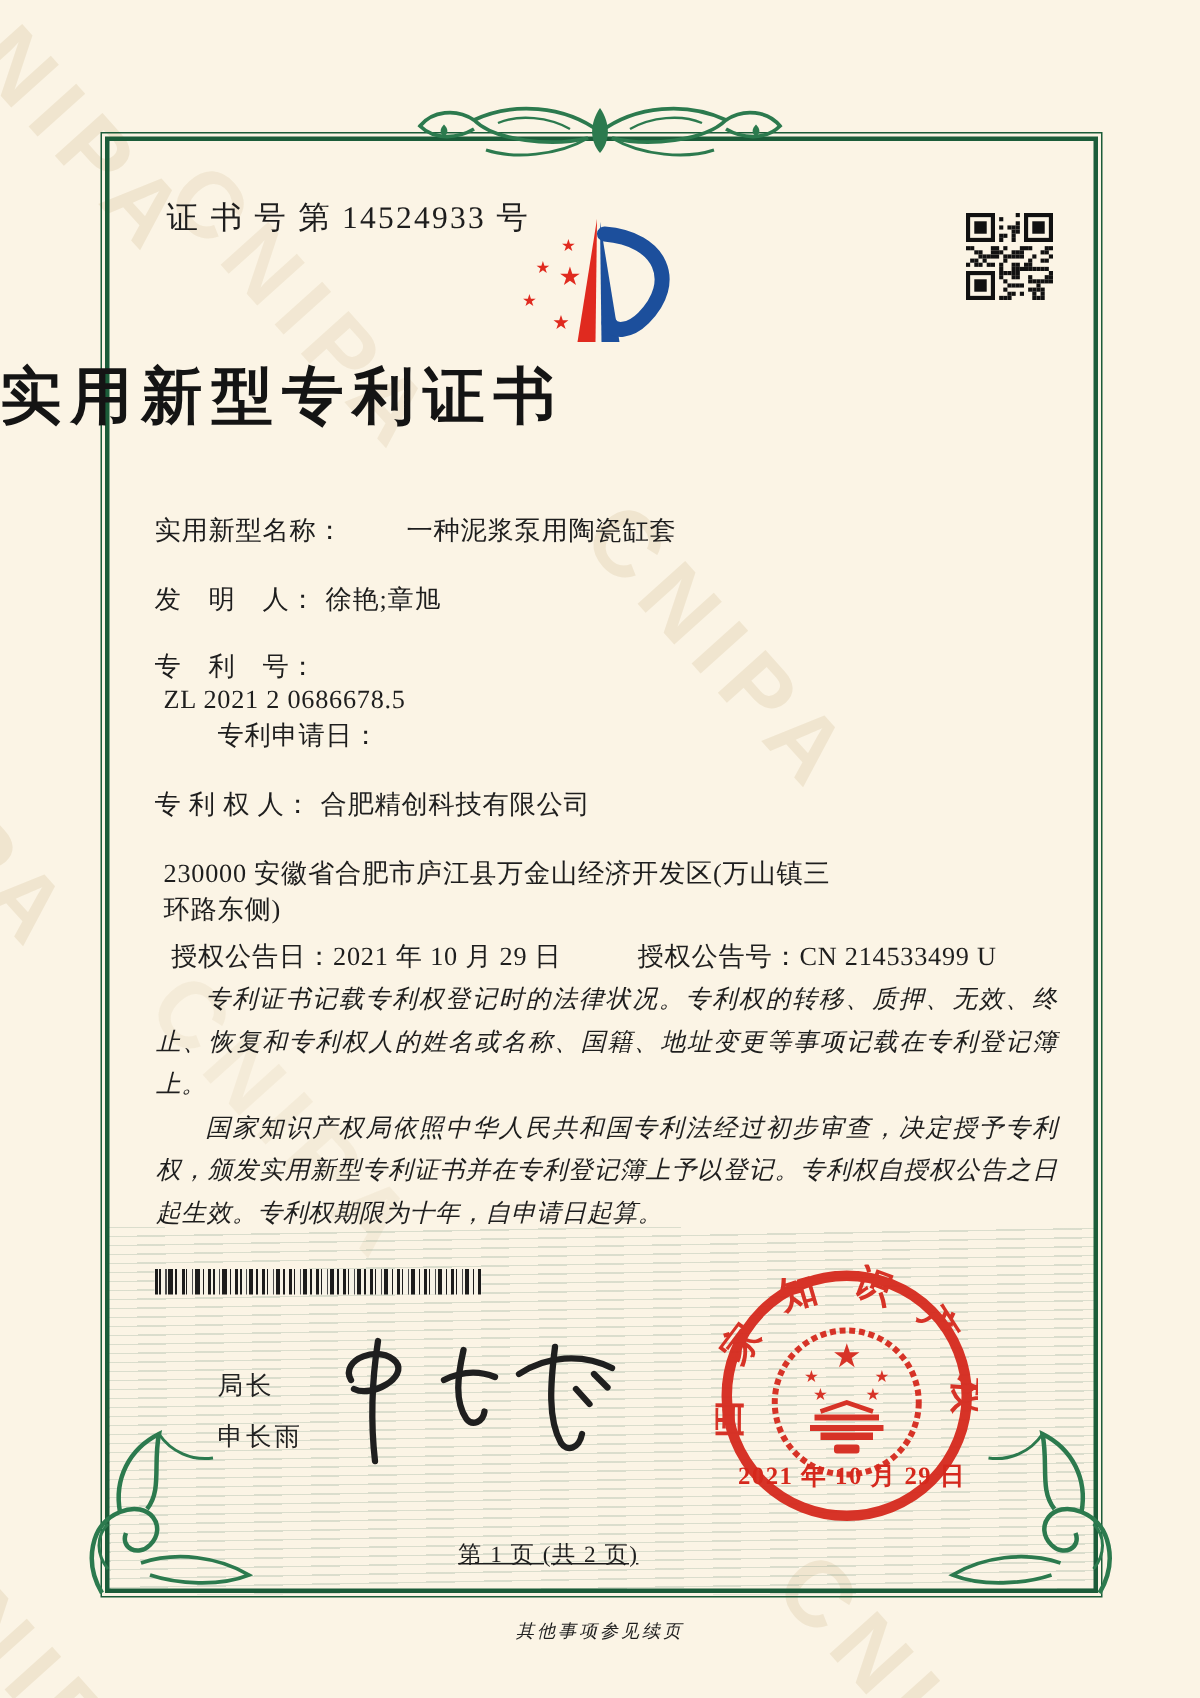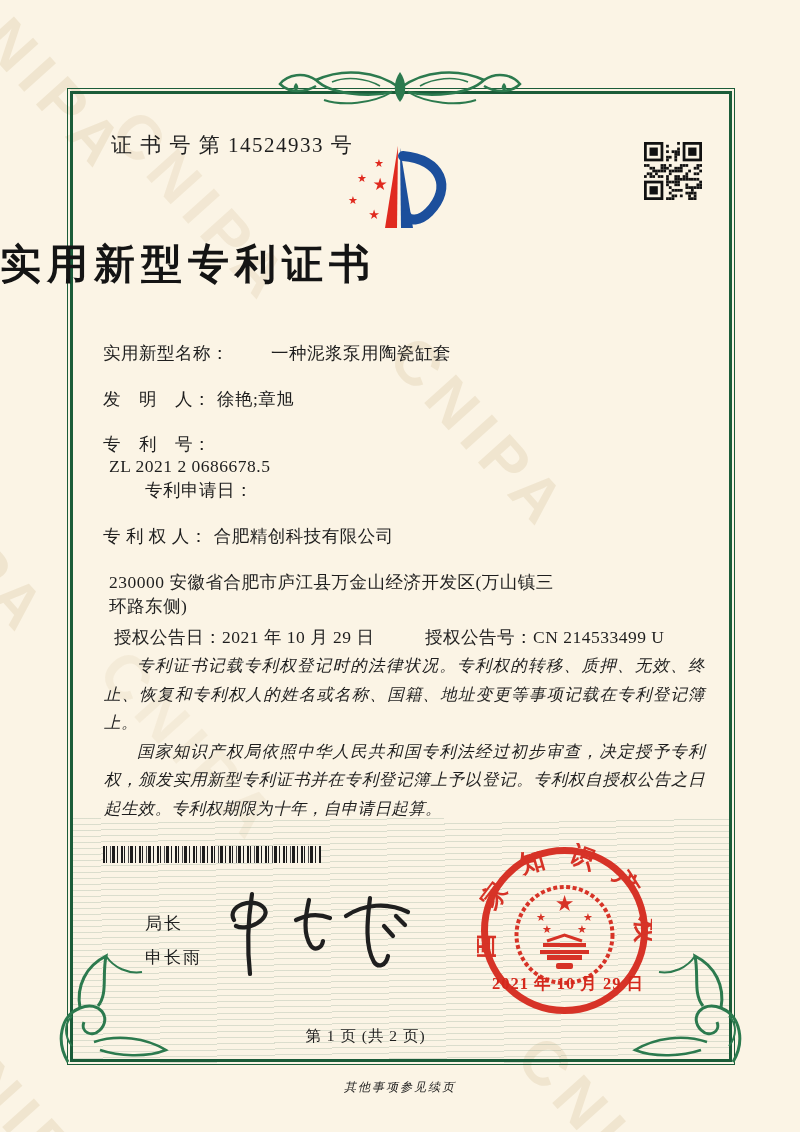--- a/index.html
+++ b/index.html
@@ -82,21 +82,21 @@
   }
   .sig-title{top:912px;} .sig-name{top:946px;}
   .autograph{position:absolute;left:212px;top:886px;}
   .seal{position:absolute;left:477px;top:843px;opacity:.94;}
   .seal-date{
     position:absolute;left:490px;top:973px;width:156px;text-align:center;
     font-size:16.5px;font-weight:700;color:#d5281c;letter-spacing:1px;
   }
   .page-info{
     position:absolute;left:67px;top:1026px;width:597px;text-align:center;
-    font-size:15.5px;letter-spacing:1px;
+    font-size:15.5px;letter-spacing:1px;text-decoration:underline;
   }
   .cont-note{
     position:absolute;left:0;top:1079px;width:100%;text-align:center;
     font-size:12px;font-style:italic;letter-spacing:2px;
   }
 </style>
 </head>
 <body>
 
 <div class="page">

